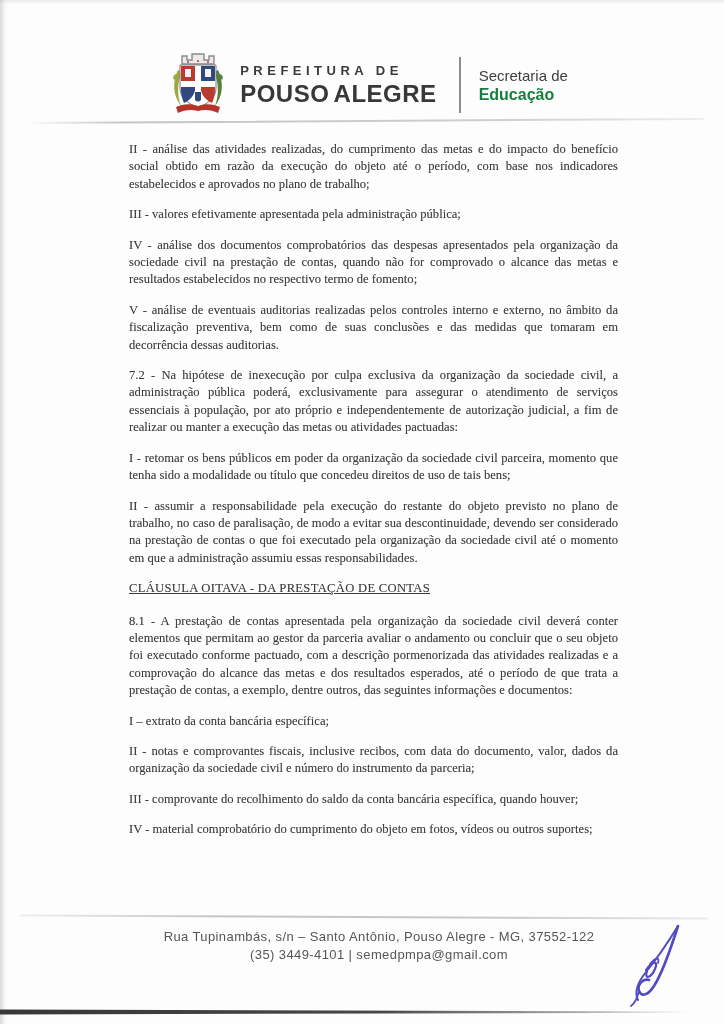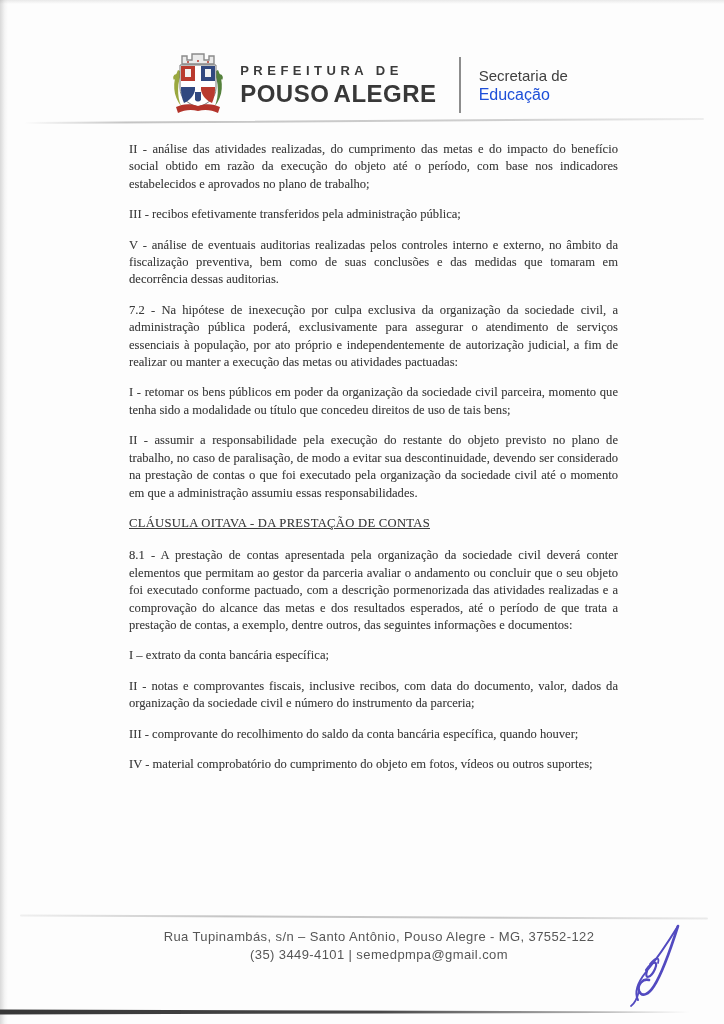--- a/index.html
+++ b/index.html
@@ -45,21 +45,21 @@
     white-space:nowrap;color:#383838;
   }
   .header-divider{
     width:2px;height:56px;background:#8d8d8d;
     margin:0 18px 0 22px;
   }
   .dept{
     font-family:"Liberation Sans", sans-serif;color:#404040;
   }
   .dept-line1{font-size:15px;margin-bottom:2px;}
-  .dept-line2{font-size:16px;font-weight:normal;color:#1d4ed8;}
+  .dept-line2{font-size:16px;font-weight:bold;color:#15803d;}
   
   .artifact{position:absolute;pointer-events:none;}
   .artifact-header{
     left:24px;top:120px;width:680px;height:2px;
     background:linear-gradient(to right, rgba(150,150,150,.0), rgba(150,150,150,.55) 15%, rgba(160,160,160,.5) 70%, rgba(150,150,150,.15));
     transform:rotate(-0.35deg);
     border-radius:2px;
   }
   .artifact-footer{
     left:20px;top:916px;width:688px;height:2px;
@@ -142,21 +142,22 @@
     <div class="dept">
       <div class="dept-line1">Secretaria de</div>
       <div class="dept-line2">Educação</div>
     </div>
   </div>
 
   <div class="artifact artifact-header"></div>
 
   <div class="doc-body">
     <p class="para">II - análise das atividades realizadas, do cumprimento das metas e do impacto do benefício social obtido em razão da execução do objeto até o período, com base nos indicadores estabelecidos e aprovados no plano de trabalho;</p>
-    <p class="para">III - recibos efetivamente transferidos pela administração pública;</p>
+    <p class="para">III - valores efetivamente apresentada pela administração pública;</p>
+    <p class="para">IV - análise dos documentos comprobatórios das despesas apresentados pela organização da sociedade civil na prestação de contas, quando não for comprovado o alcance das metas e resultados estabelecidos no respectivo termo de fomento;</p>
     <p class="para">V - análise de eventuais auditorias realizadas pelos controles interno e externo, no âmbito da fiscalização preventiva, bem como de suas conclusões e das medidas que tomaram em decorrência dessas auditorias.</p>
     <p class="para">7.2 - Na hipótese de inexecução por culpa exclusiva da organização da sociedade civil, a administração pública poderá, exclusivamente para assegurar o atendimento de serviços essenciais à população, por ato próprio e independentemente de autorização judicial, a fim de realizar ou manter a execução das metas ou atividades pactuadas:</p>
     <p class="para">I - retomar os bens públicos em poder da organização da sociedade civil parceira, momento que tenha sido a modalidade ou título que concedeu direitos de uso de tais bens;</p>
     <p class="para">II - assumir a responsabilidade pela execução do restante do objeto previsto no plano de trabalho, no caso de paralisação, de modo a evitar sua descontinuidade, devendo ser considerado na prestação de contas o que foi executado pela organização da sociedade civil até o momento em que a administração assumiu essas responsabilidades.</p>
     <p class="para clause-heading">CLÁUSULA OITAVA - DA PRESTAÇÃO DE CONTAS</p>
     <p class="para">8.1 - A prestação de contas apresentada pela organização da sociedade civil deverá conter elementos que permitam ao gestor da parceria avaliar o andamento ou concluir que o seu objeto foi executado conforme pactuado, com a descrição pormenorizada das atividades realizadas e a comprovação do alcance das metas e dos resultados esperados, até o período de que trata a prestação de contas, a exemplo, dentre outros, das seguintes informações e documentos:</p>
     <p class="para">I – extrato da conta bancária específica;</p>
     <p class="para">II - notas e comprovantes fiscais, inclusive recibos, com data do documento, valor, dados da organização da sociedade civil e número do instrumento da parceria;</p>
     <p class="para">III - comprovante do recolhimento do saldo da conta bancária específica, quando houver;</p>
     <p class="para">IV - material comprobatório do cumprimento do objeto em fotos, vídeos ou outros suportes;</p>

